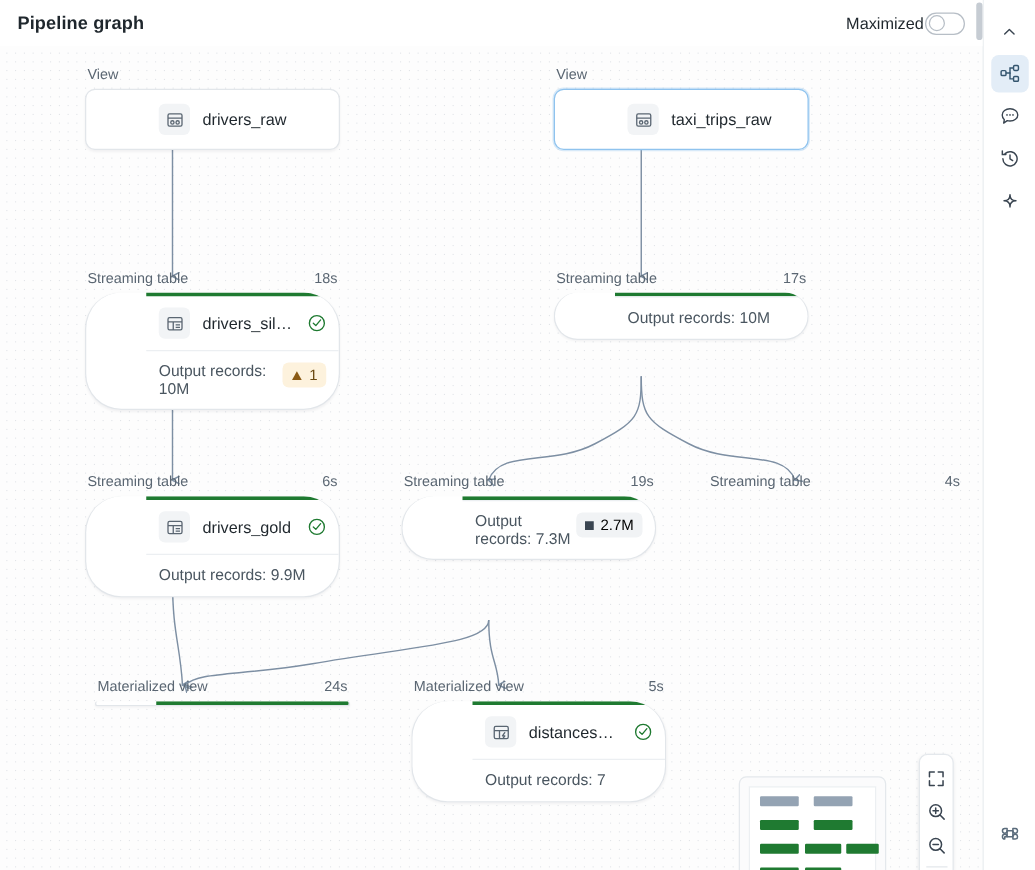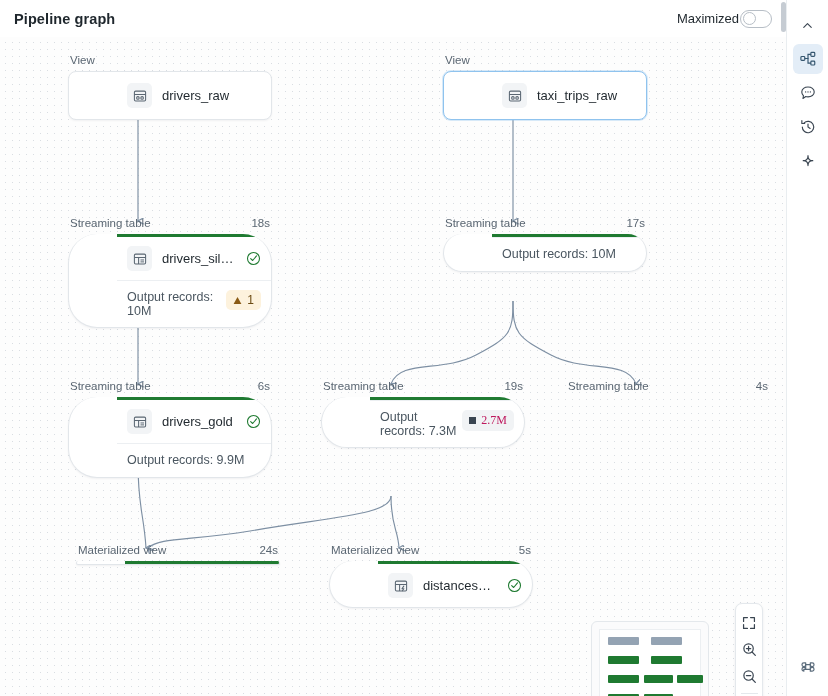--- a/index.html
+++ b/index.html
@@ -81,21 +81,21 @@
     border-top: 1px solid #eceff2;
     padding: 9px 10px; display: flex; align-items: flex-start;
     font-size: 12.5px; color: #4a5660; min-height: 34px;
   }
   .node-body .recs { flex: 1 1 auto; }
   .badge {
     display: inline-flex; align-items: center; gap: 5px;
     font-size: 12px; border-radius: 5px; padding: 3px 7px; font-weight: 500;
   }
   .badge.warn { background: #fdf2dd; color: #6b4a13; }
-  .badge.count { background: #f1f3f5; color: #be185d; font-family: Liberation Serif, serif; }
+  .badge.count { background: #f1f3f5; color: #000000; }
   .sq { width: 7px; height: 7px; background: #3a4551; display:inline-block; }
 
   
   #minimap {
     position: absolute; left: 591px; top: 584px;
     width: 118px; height: 91px;
     background: #fbfbfc; border: 1px solid #e4e8ec; border-radius: 6px;
     padding: 7px;
   }
   #minimap .mm-inner { width: 100%; height: 100%; background:#fff; border:1px solid #eceff2; position: relative; }
@@ -351,20 +351,23 @@
                 <path d="M11.2,8.1 L9.1,11.1 H11.3 L9.6,13.4" stroke-linecap="round" stroke-linejoin="round"></path>
               </svg>
             </span>
             <span class="node-name">distances_and_amounts_b...</span>
             <span class="status-icon">
               <svg width="15" height="15" viewBox="0 0 18 18" fill="none" stroke="#1f7a31" stroke-width="1.3">
                 <circle cx="9" cy="9" r="7.2"></circle>
                 <path d="M5.6,9.1 L8,11.4 L12.6,5.9" stroke-linecap="round" stroke-linejoin="round"></path>
               </svg>
             </span>
+          </div>
+          <div class="node-body">
+            <span class="recs">Output records: 7</span>
           </div>
         </div>
       </div>
 
       <div id="minimap">
         <div class="mm-inner">
           <div class="mm-node gray" style="left:8px;  top:7px;  width:31px;"></div>
           <div class="mm-node gray" style="left:51px; top:7px;  width:31px;"></div>
           <div class="mm-node green" style="left:8px;  top:26px; width:31px;"></div>
           <div class="mm-node green" style="left:51px; top:26px; width:31px;"></div>

